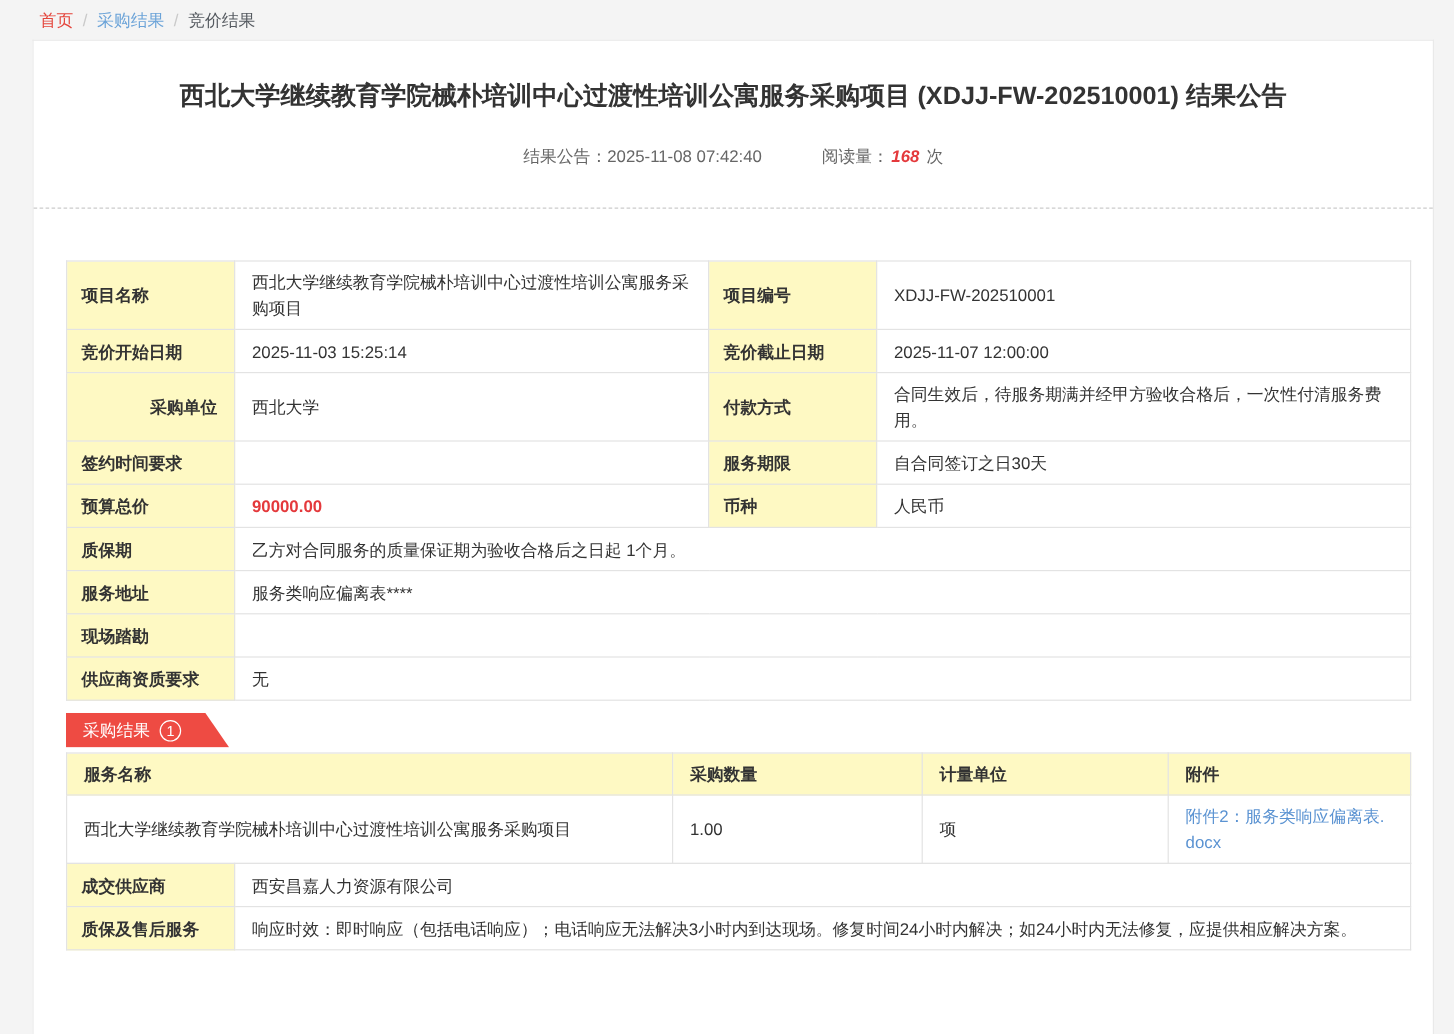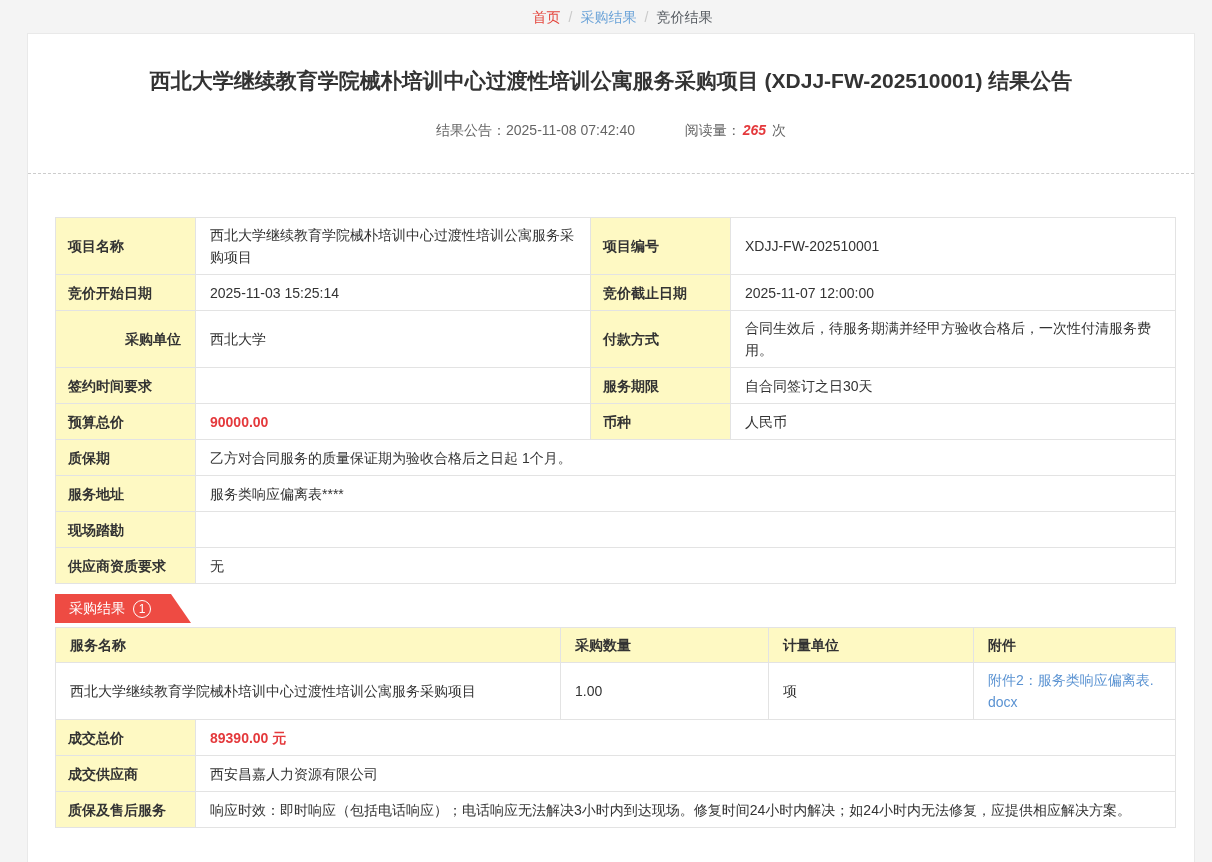--- a/index.html
+++ b/index.html
@@ -8,21 +8,21 @@
     background: #f4f4f4;
     font-family: "Liberation Sans", "DejaVu Sans", sans-serif;
     color: #333;
     overflow: hidden;
   }
   
   .breadcrumb {
     height: 33px;
     padding: 9px 0 0 33px;
     font-size: 14px;
-    display: flex; align-items: flex-start; gap: 8px; justify-content: center;
+    display: flex; align-items: flex-start; gap: 8px;
   }
   .crumb { text-decoration: none; cursor: pointer; }
   .crumb-home { color: #e4453c; }
   .crumb-link { color: #6ba3d8; }
   .crumb-current { color: #555a60; }
   .crumb-sep { color: #c9c9c9; }
 
   
   .card {
     margin-left: 27px;
@@ -123,21 +123,21 @@
 <div class="card">
 
   <div class="card-header">
     <div class="page-title">西北大学继续教育学院械朴培训中心过渡性培训公寓服务采购项目 (XDJJ-FW-202510001) 结果公告</div>
     <div class="meta-line">
       <span class="meta-group">
         <span>结果公告：</span><span>2025-11-08 07:42:40</span>
       </span>
       <span class="meta-gap"></span>
       <span class="meta-group">
-        <span>阅读量：</span><span class="views-count">265</span>
+        <span>阅读量：</span><span class="views-count">168</span>
         <span>次</span>
       </span>
     </div>
   </div>
 
   <div class="card-body">
 
     <table class="tbl1">
       <colgroup>
           <col class="w140">
@@ -224,24 +224,20 @@
       </tr>
     </tbody>
       </table>
 
     <table class="tbl3">
       <colgroup>
           <col class="w140">
           <col class="w980">
         </colgroup>
       <tbody>
-          <tr>
-        <td class="lbl h36">成交总价</td>
-        <td class="red-val">89390.00 元</td>
-      </tr>
       <tr>
         <td class="lbl h36">成交供应商</td>
         <td>西安昌嘉人力资源有限公司</td>
       </tr>
       <tr>
         <td class="lbl h36">质保及售后服务</td>
         <td>响应时效：即时响应（包括电话响应）；电话响应无法解决3小时内到达现场。修复时间24小时内解决；如24小时内无法修复，应提供相应解决方案。</td>
       </tr>
     </tbody>
       </table>

